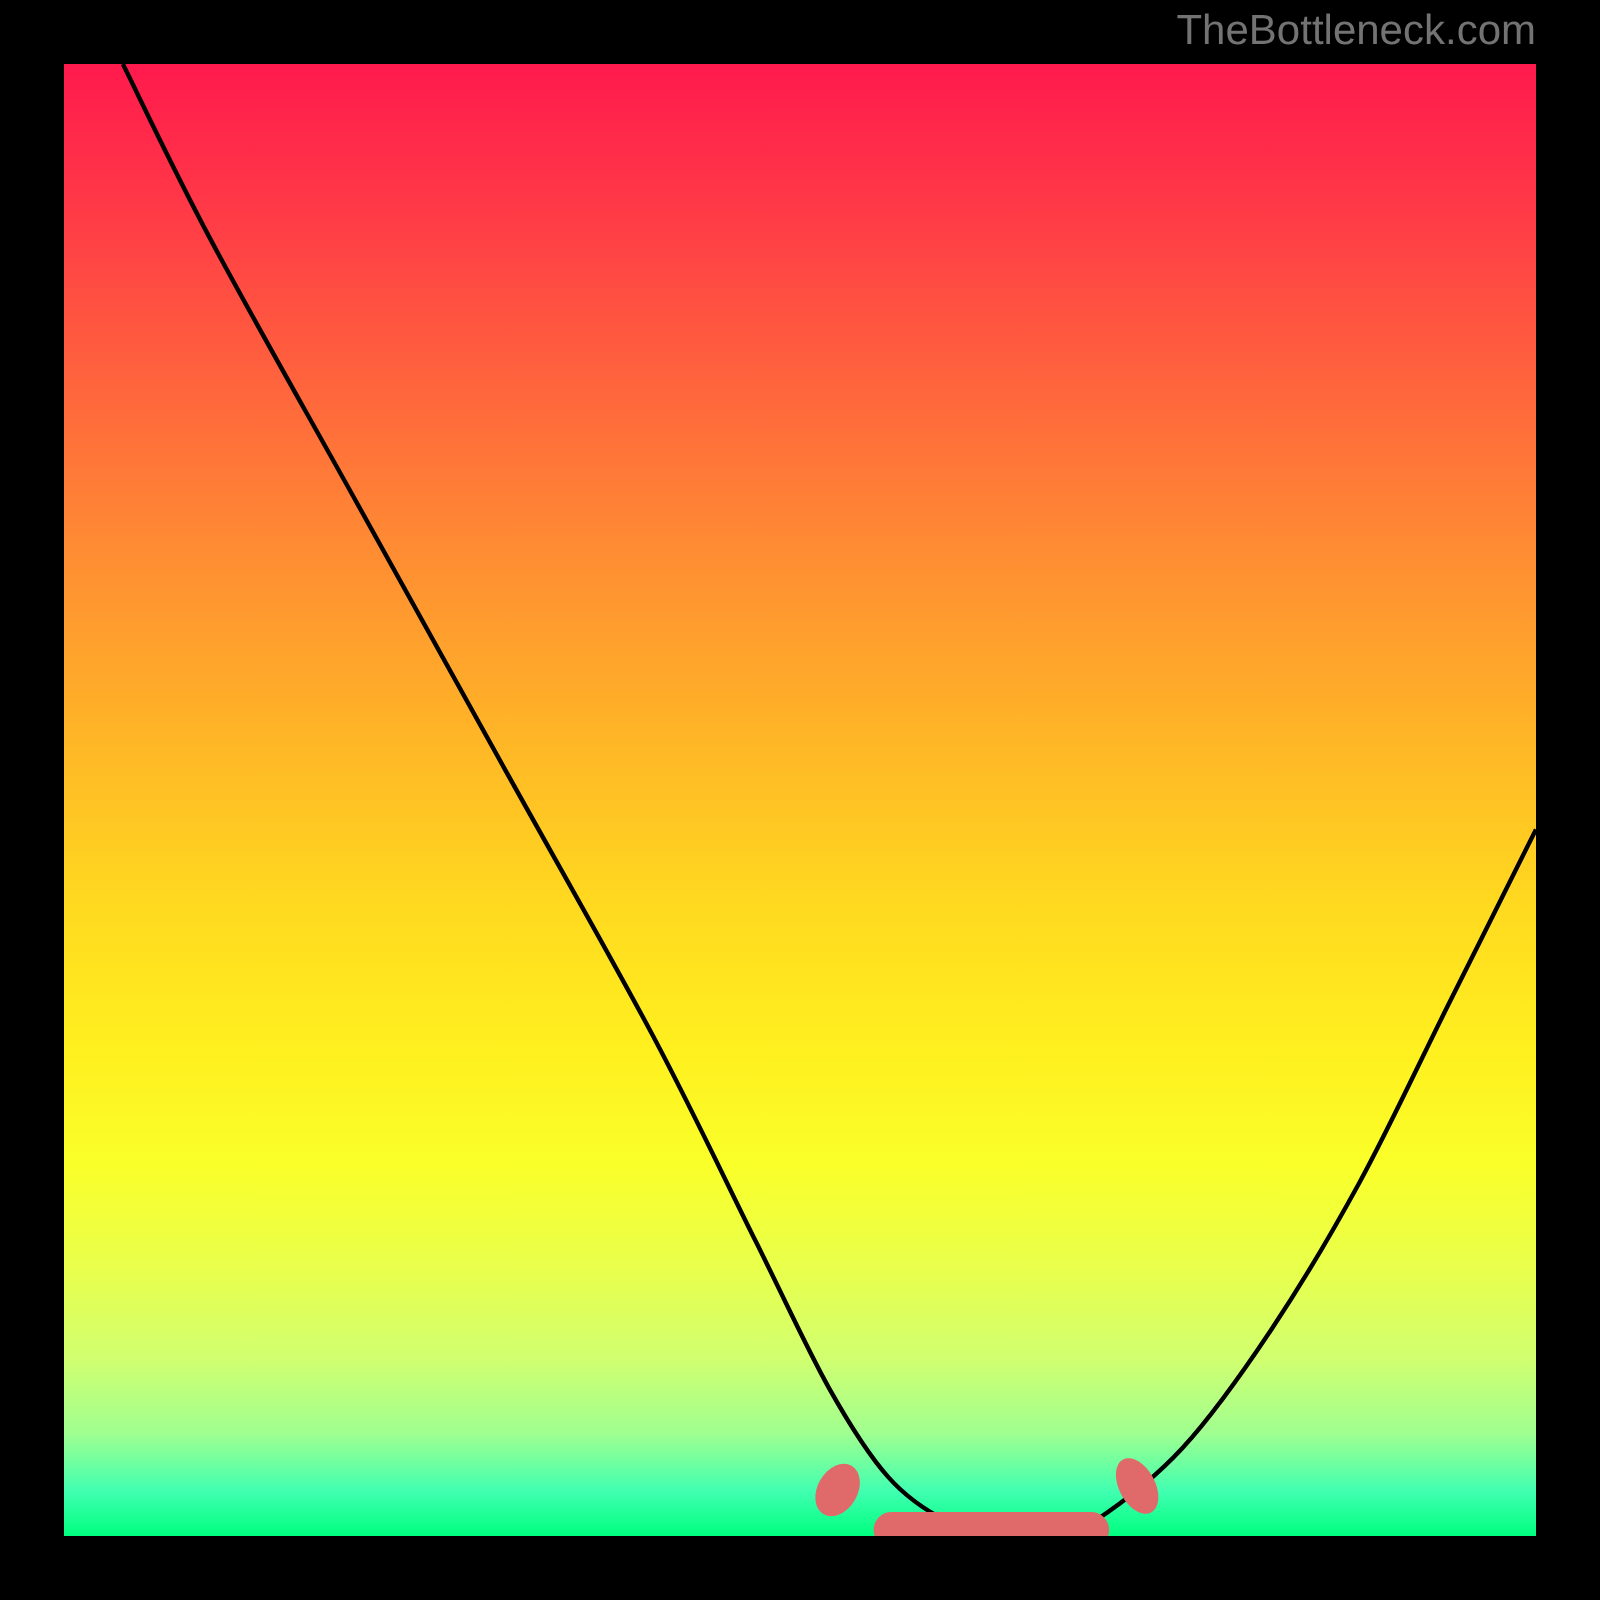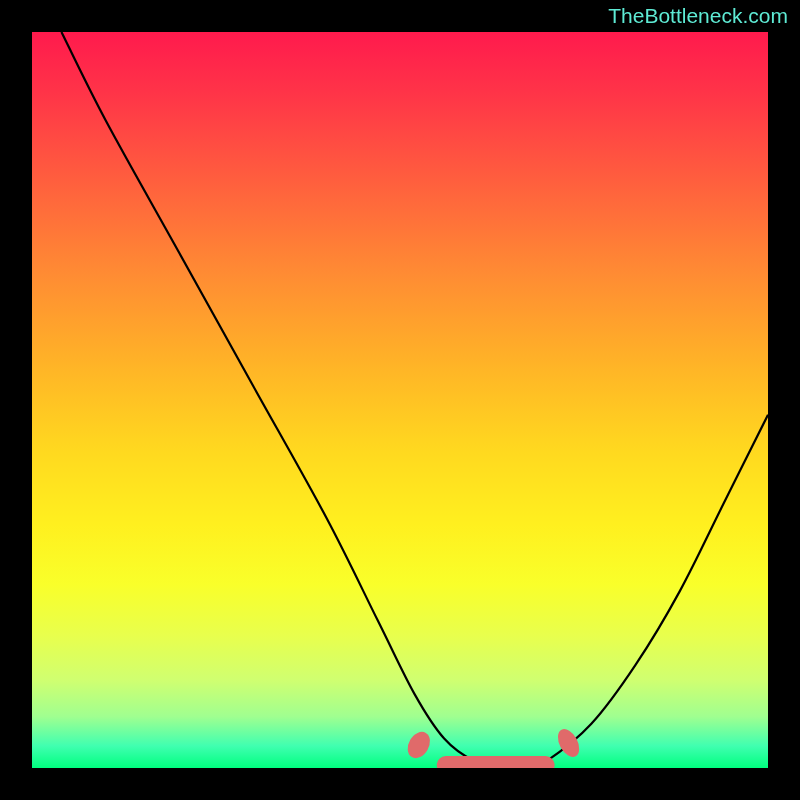--- a/index.html
+++ b/index.html
@@ -7,22 +7,22 @@
     padding: 0;
     width: 800px;
     height: 800px;
     background: #000;
     position: relative;
     font-family: Arial, sans-serif;
   }
   .watermark {
     position: absolute;
     top: 4px;
-    right: 12px;
-    color: #5eead4;
+    right: 32px;
+    color: #737373;
     font-size: 21px;
     font-weight: normal;
     z-index: 10;
   }
   .plot-area {
     position: absolute;
     left: 32px;
     top: 32px;
     width: 736px;
     height: 736px;

